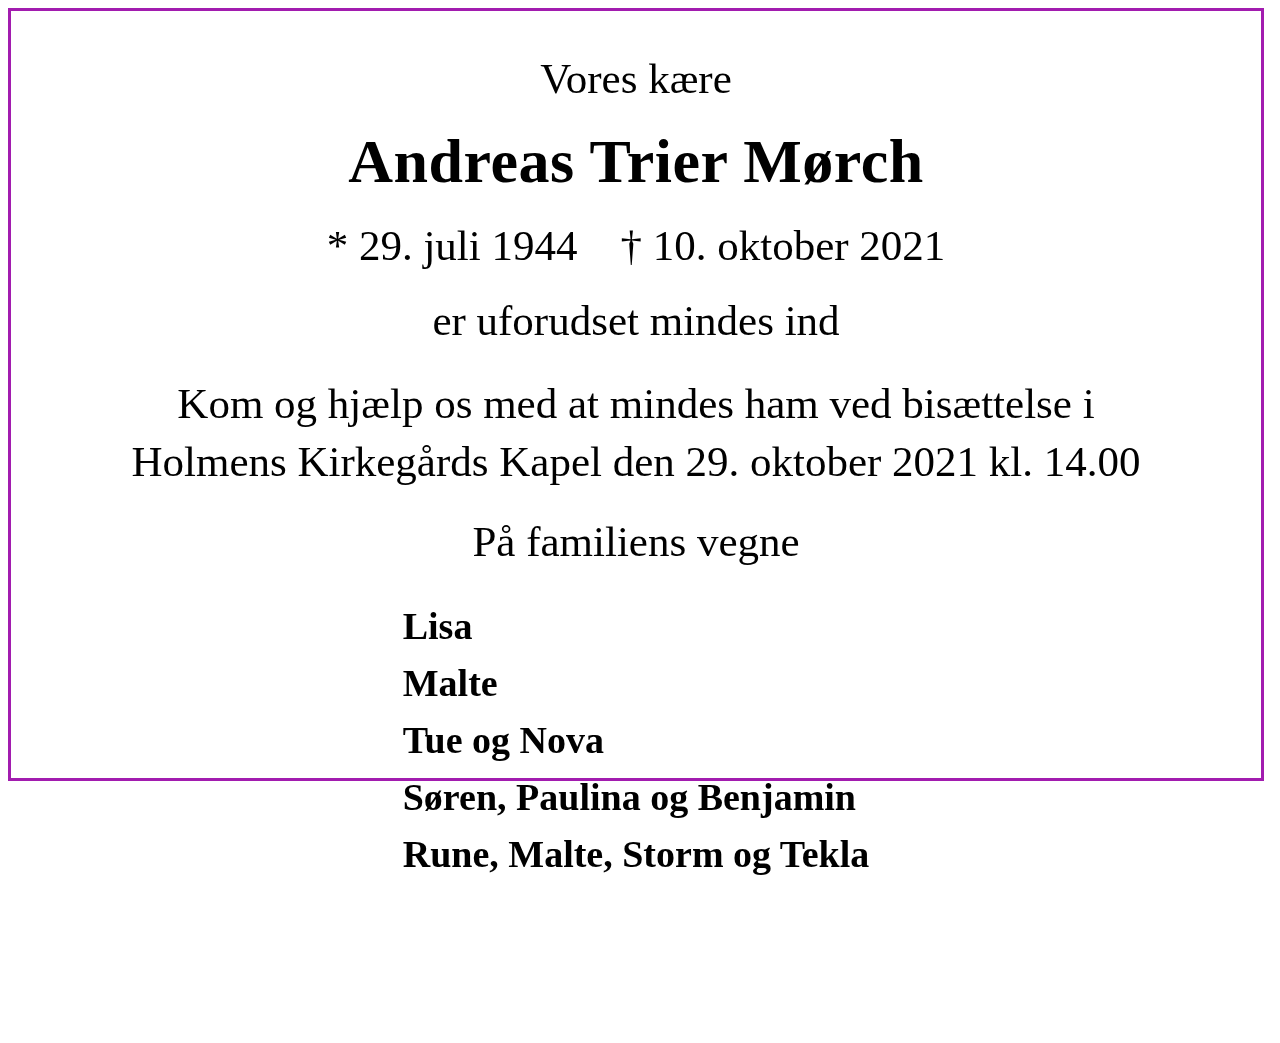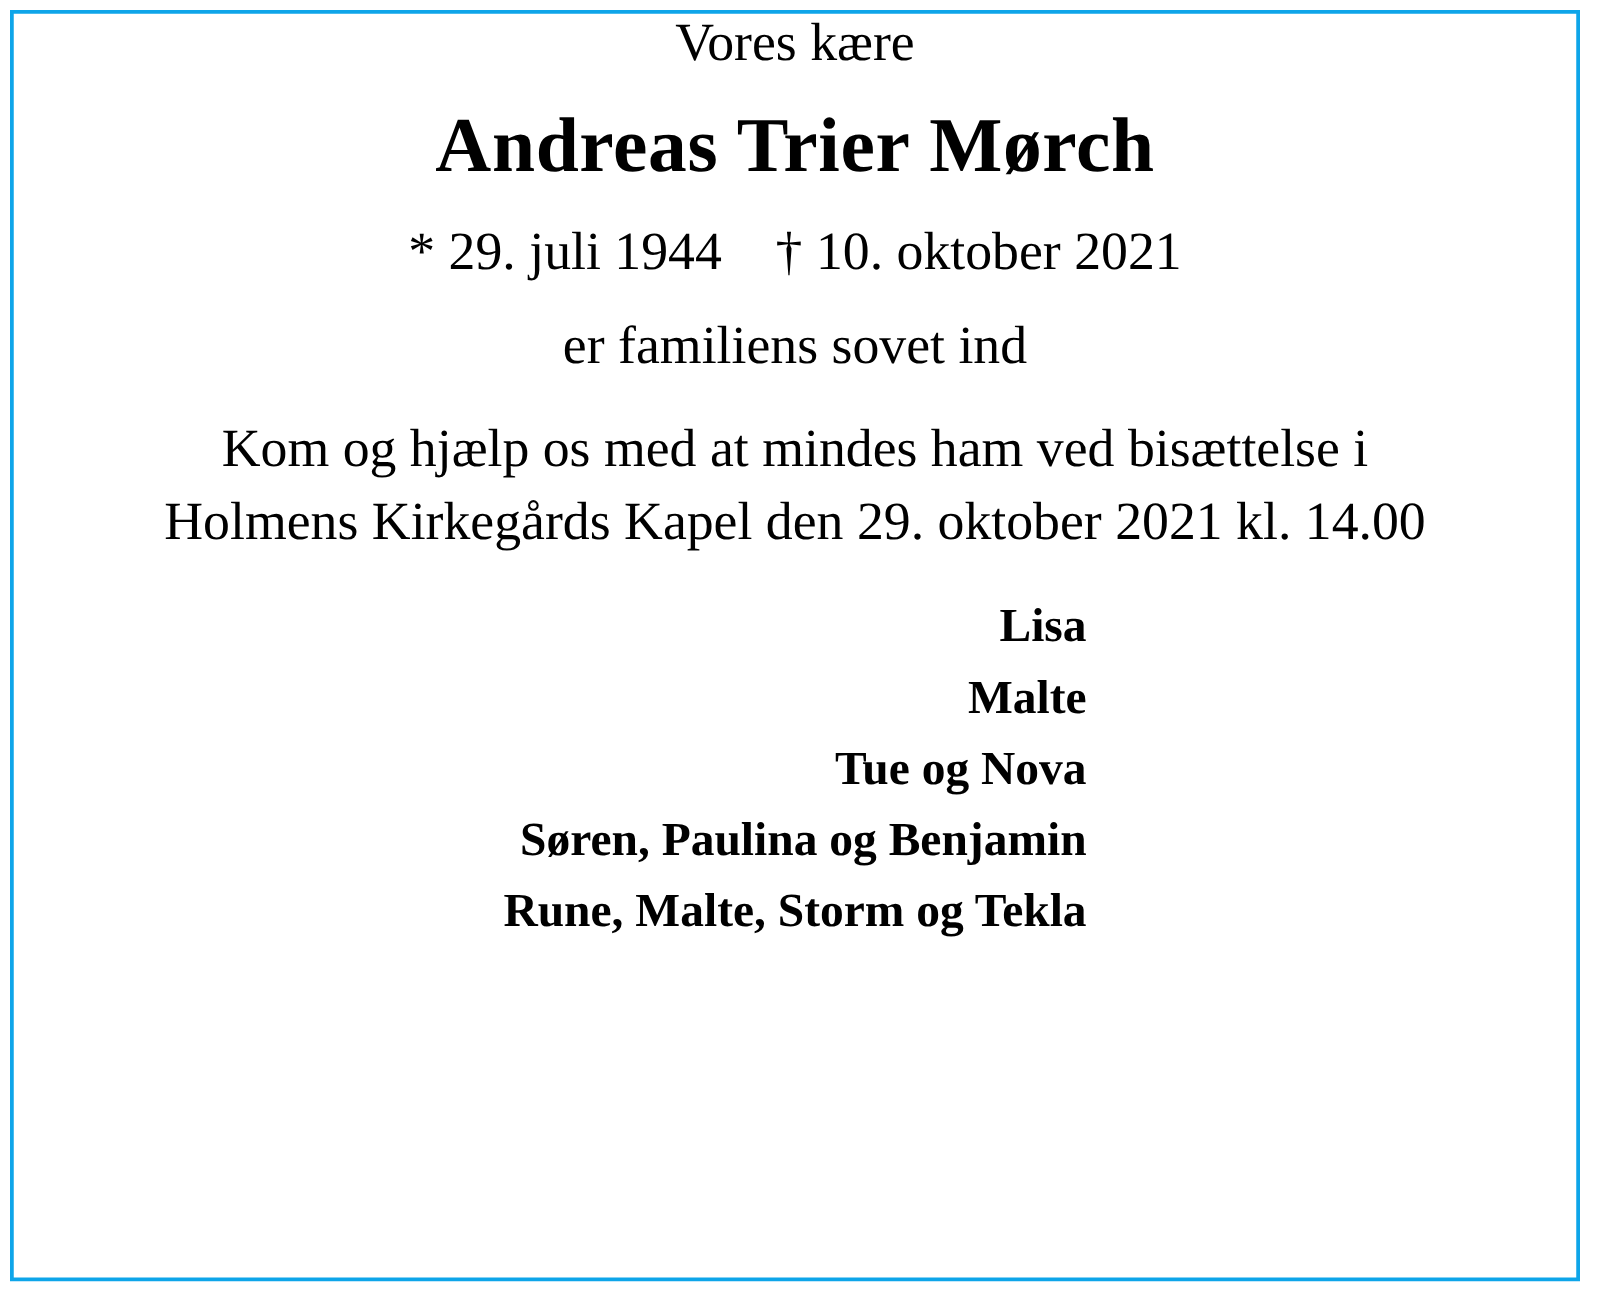--- a/index.html
+++ b/index.html
@@ -12,27 +12,28 @@
     height: 1043px;
     font-family: "Liberation Serif", serif;
     color: #000000;
     overflow: hidden;
   }
   .notice {
     position: absolute;
     left: 8px;
     top: 8px;
     width: 1256px;
-    height: 1017px;
-    border: 3px solid #0ea5e9;
+    height: 773px;
+    border: 3px solid #a21caf;
     background: #ffffff;
     box-sizing: border-box;
     display: flex;
     flex-direction: column;
     align-items: center;
+    padding-top: 44px;
   }
   .intro {
     font-size: 43px;
     line-height: 1.1;
     text-align: center;
     margin-bottom: 24px;
   }
   .name {
     font-size: 62px;
     font-weight: bold;
@@ -61,47 +62,48 @@
   .invite .line {
     display: block;
     text-align: center;
   }
   .behalf {
     font-size: 43px;
     text-align: center;
     margin-bottom: 32px;
   }
   .signatures {
-    text-align: right;
+    text-align: left;
     font-weight: bold;
     font-size: 38px;
     line-height: 1.5;
   }
   .signatures .sig {
     display: block;
   }
 </style>
 </head>
 <body>
 
 <div class="notice">
 
   <div class="intro">Vores kære</div>
 
   <div class="name">Andreas Trier Mørch</div>
 
   <div class="dates">* 29. juli 1944    † 10. oktober 2021</div>
 
-  <div class="subline">er familiens sovet ind</div>
+  <div class="subline">er uforudset mindes ind</div>
 
   <div class="invite">
     <span class="line">Kom og hjælp os med at mindes ham ved bisættelse i</span>
     <span class="line">Holmens Kirkegårds Kapel den 29. oktober 2021 kl. 14.00</span>
   </div>
 
+  <div class="behalf">På familiens vegne</div>
 
   <div class="signatures">
     <span class="sig">Lisa</span>
     <span class="sig">Malte</span>
     <span class="sig">Tue og Nova</span>
     <span class="sig">Søren, Paulina og Benjamin</span>
     <span class="sig">Rune, Malte, Storm og Tekla</span>
   </div>
 
 </div>

